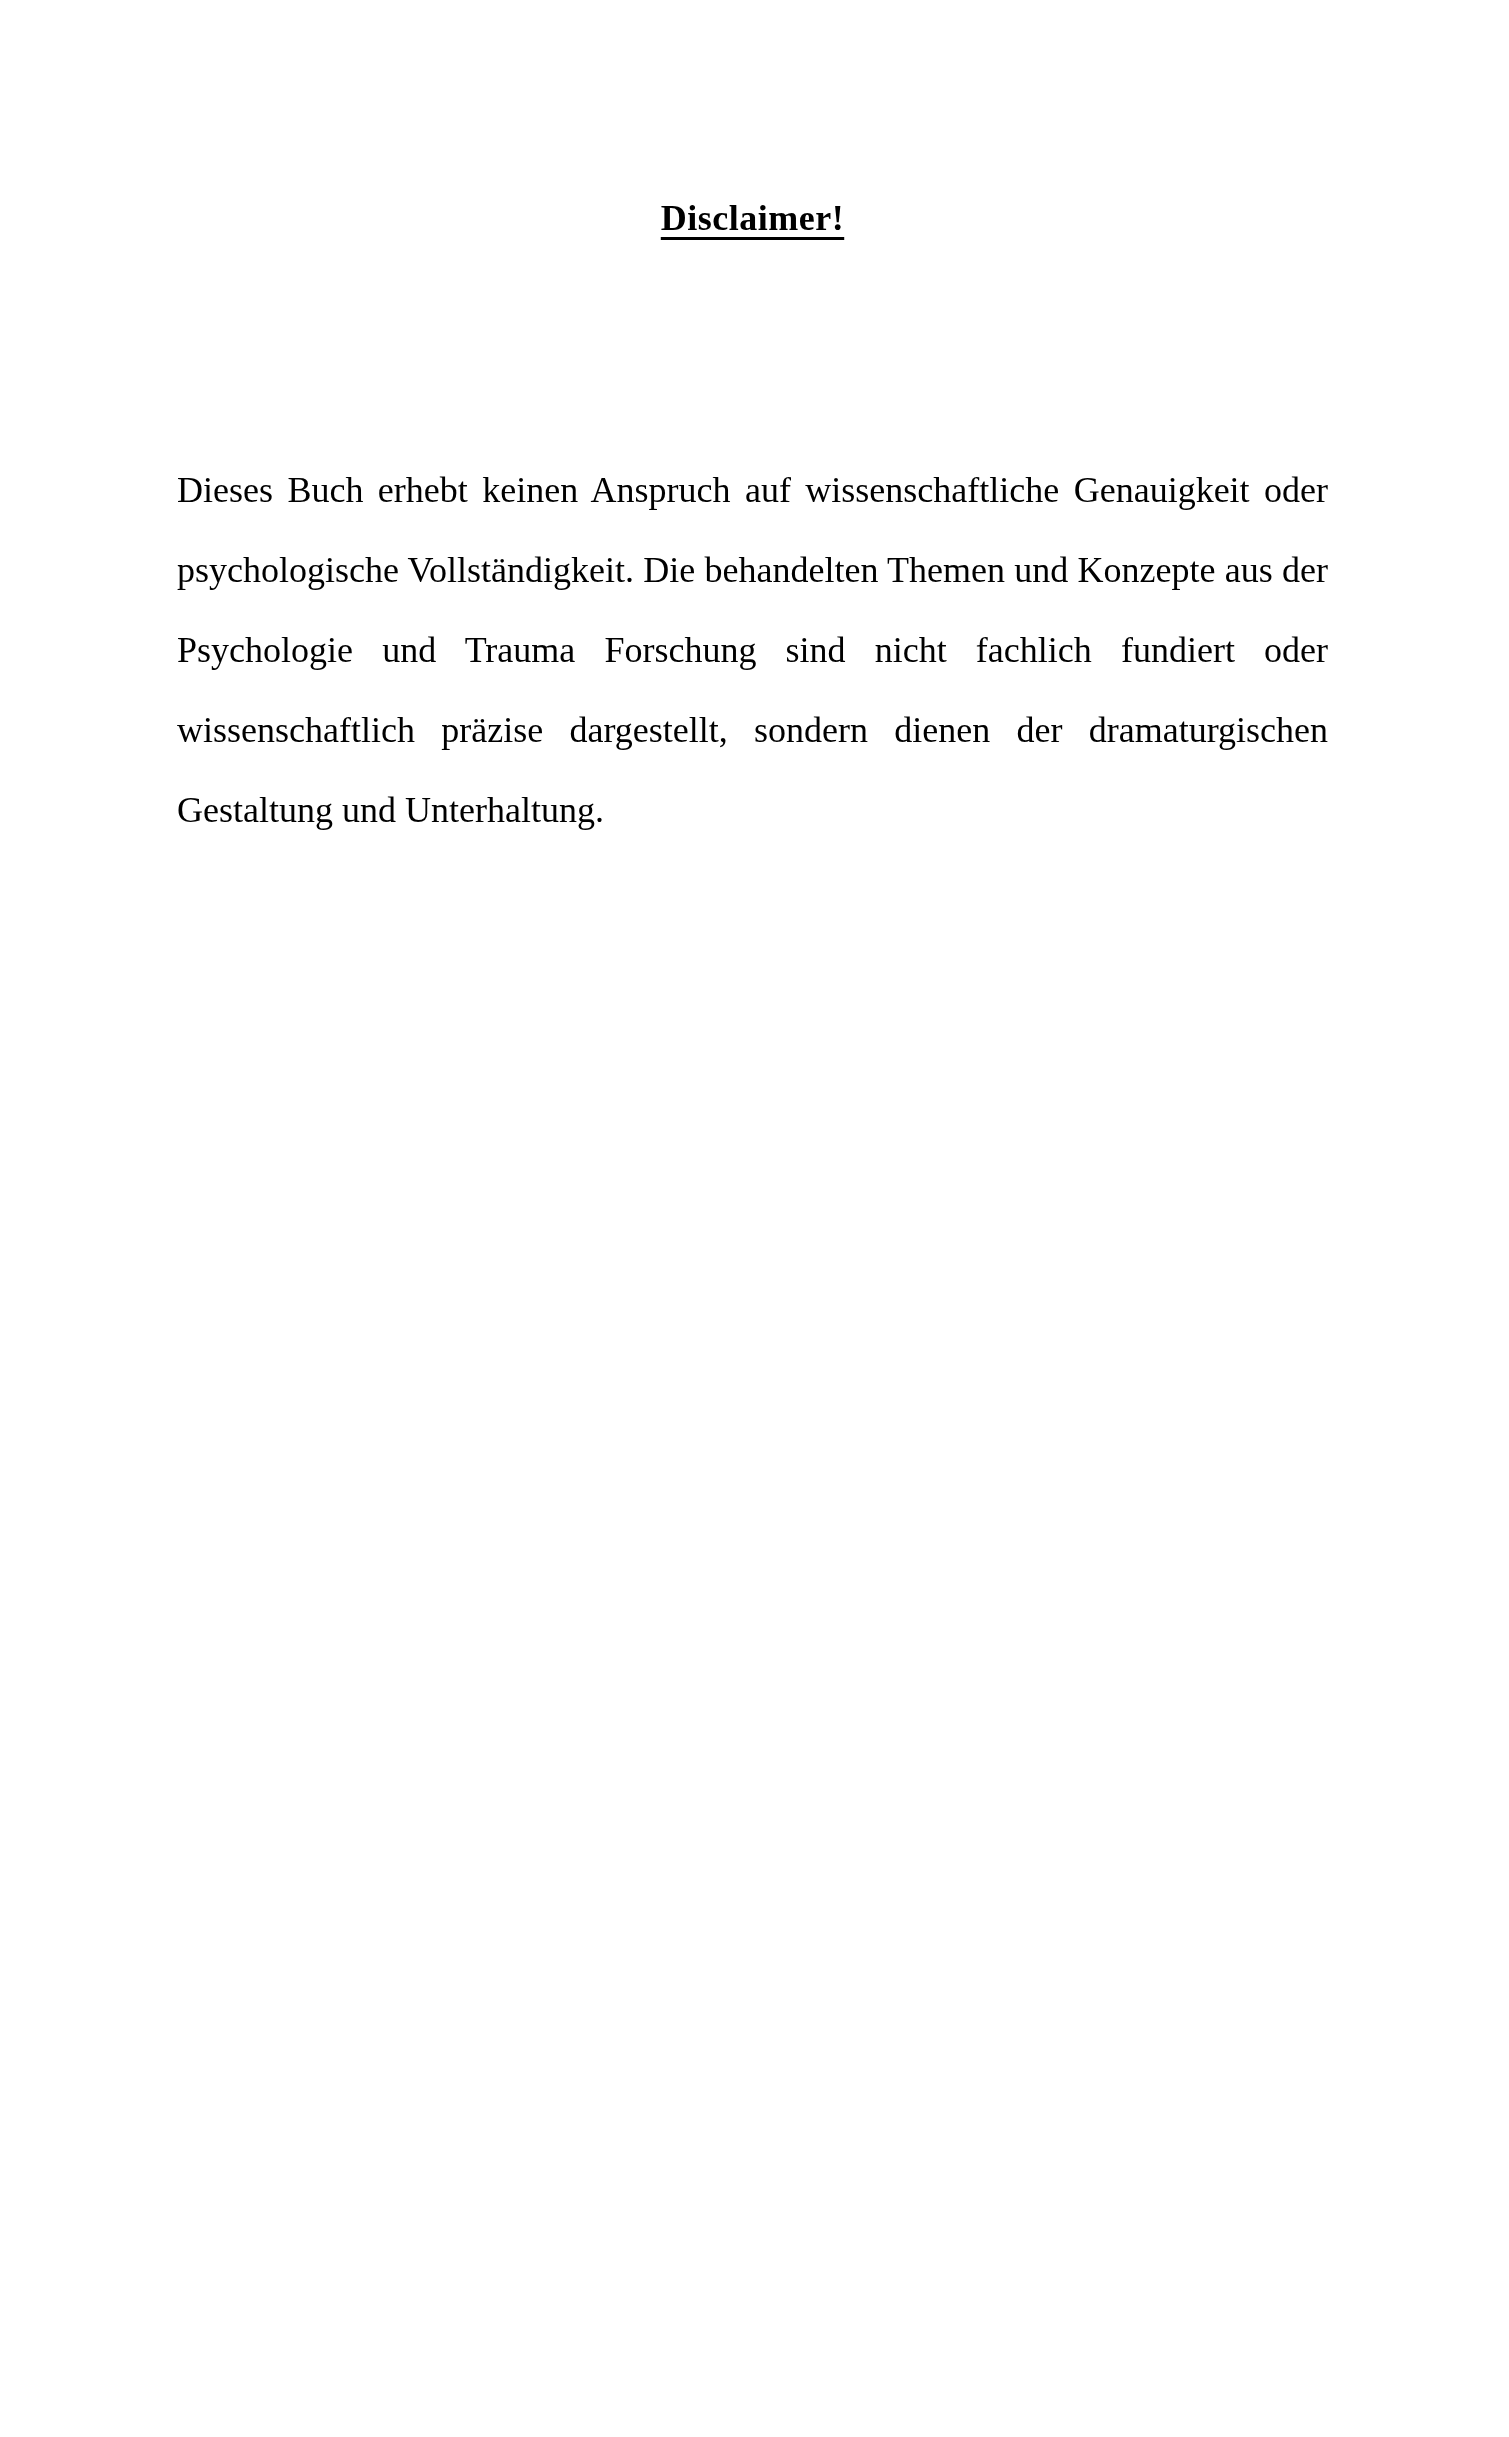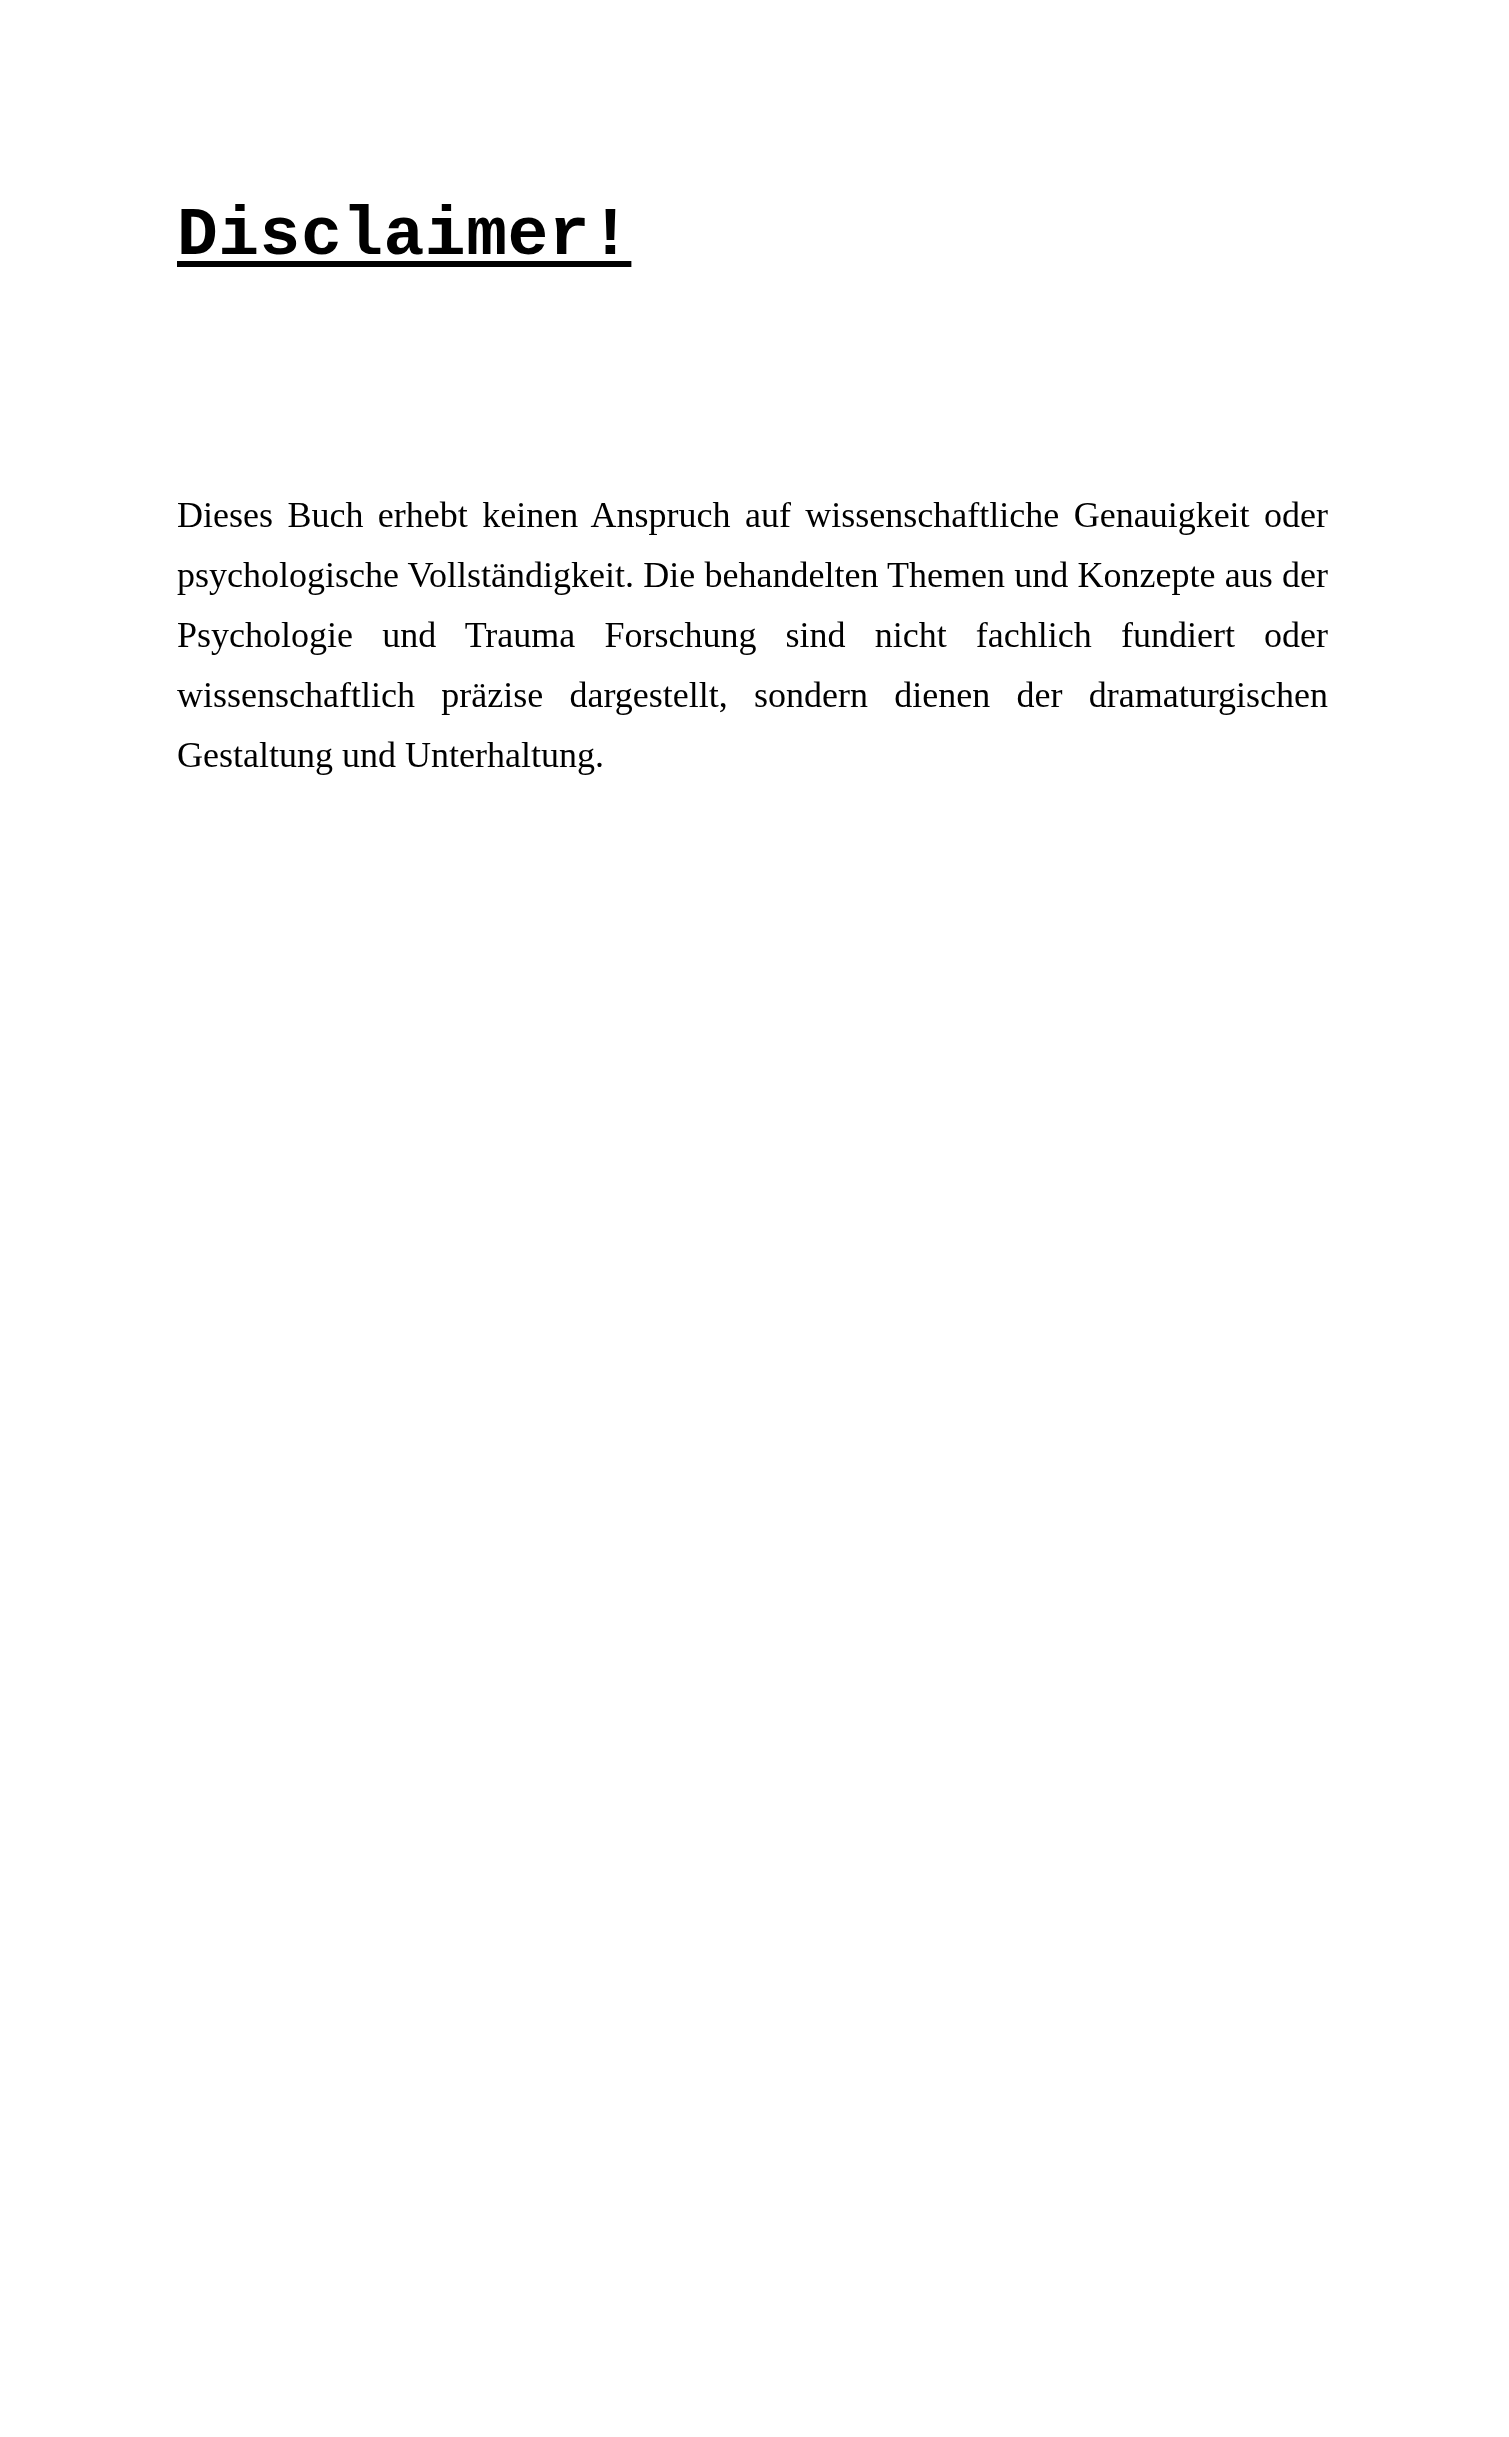--- a/index.html
+++ b/index.html
@@ -14,32 +14,31 @@
     color: #000000;
     position: relative;
   }
   .page {
     box-sizing: border-box;
     width: 1509px;
     height: 2438px;
     padding: 197px 181px 0 177px;
   }
   .doc-title {
-    text-align: left;
-    font-size: 68px;
+    text-align: center;
+    font-size: 36px;
     font-weight: bold;
     text-decoration: underline;
     text-underline-offset: 6.9px;
     margin: 0 0 211px 0;
     letter-spacing: 0.5px;
-    font-family: Liberation Mono, monospace;
   }
   .doc-paragraph {
     font-size: 36px;
-    line-height: 60px;
+    line-height: 80px;
     text-align: justify;
     margin: 0 0 38px 0;
     hyphens: auto;
     -webkit-hyphens: auto;
   }
   .doc-paragraph:last-child {
     margin-bottom: 0;
   }
 </style>
 </head>

